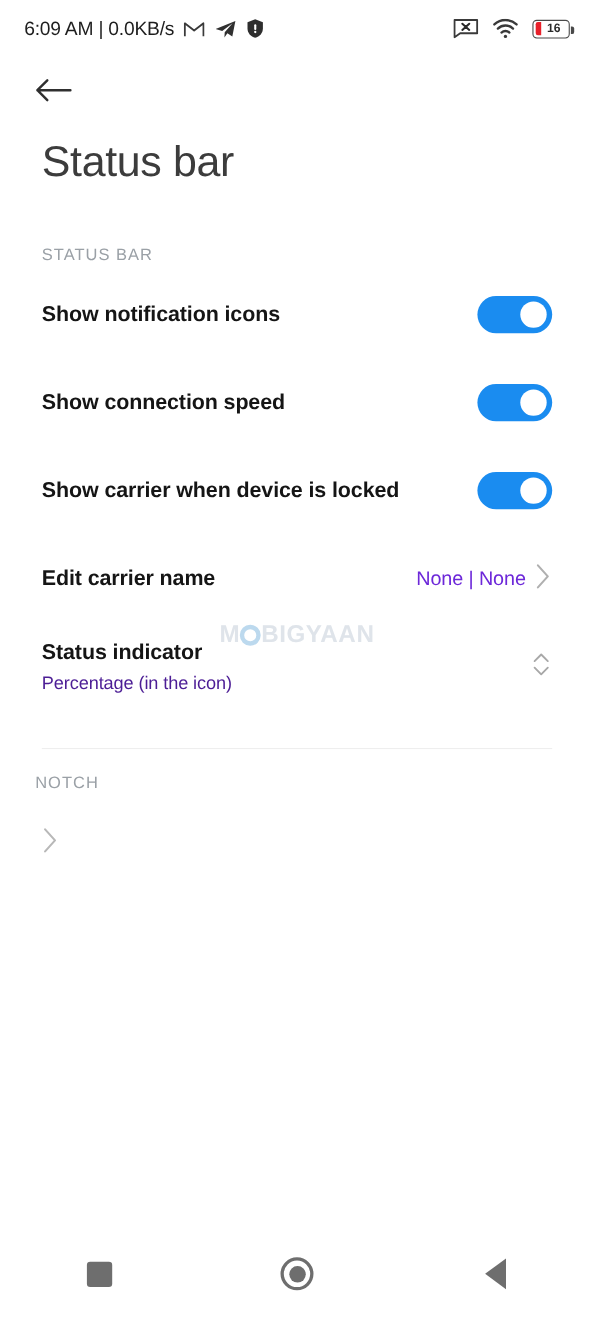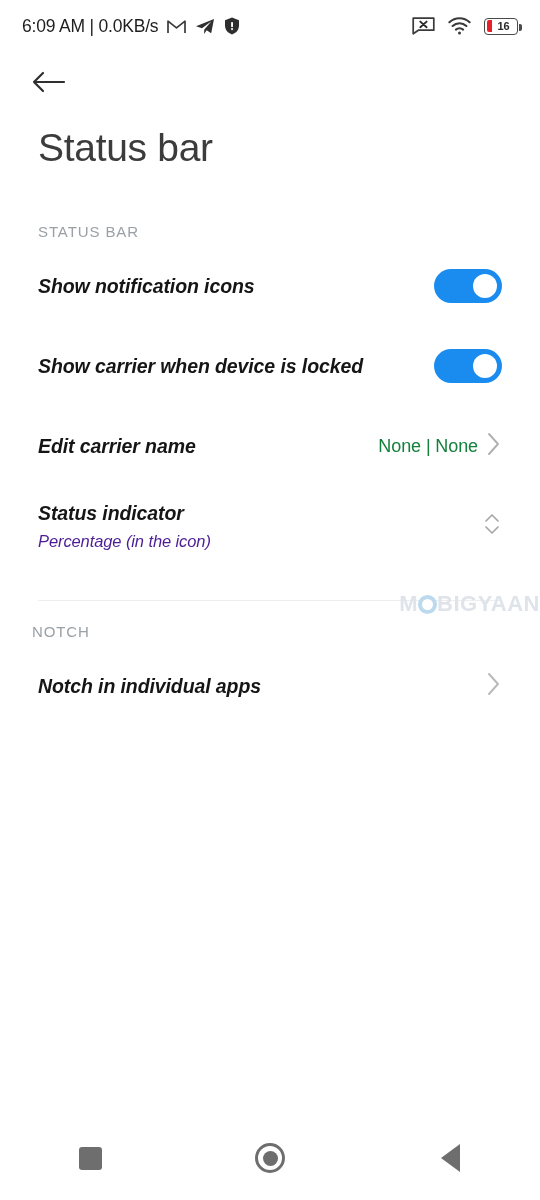--- a/index.html
+++ b/index.html
@@ -104,39 +104,39 @@
   }
 
   .row {
     position: relative;
     display: flex;
     align-items: center;
     justify-content: space-between;
     padding: 0 38px;
     min-height: 80px;
   }
-  .row-texts { display: flex; flex-direction: column; justify-content: center; max-width: 350px; font-style: italic; }
+  .row-texts { display: flex; flex-direction: column; justify-content: center; max-width: 350px; }
   .row-title {
     font-size: 19.5px;
     font-weight: bold;
     color: #151515;
     line-height: 26px;
     letter-spacing: -0.1px;
   }
   .row-sub {
     font-size: 16.5px;
     color: #4c1d95;
     line-height: 24px;
     margin-top: 3px;
     letter-spacing: -0.1px;
   }
   .row-right { display: flex; align-items: center; gap: 8px; flex-shrink: 0; }
   .row-value {
     font-size: 18px;
-    color: #15803d;
+    color: #6d28d9;
     letter-spacing: -0.1px;
     white-space: nowrap;
   }
 
   
   .toggle {
     width: 68px; height: 34px;
     border-radius: 17px;
     background: #9e9e9e;
     position: relative;
@@ -157,22 +157,22 @@
   .divider {
     height: 1px;
     background: #eeeeee;
     margin: 34px 38px 0 38px;
   }
 
   
   .watermark {
     position: absolute;
     left: 0; right: 0;
-    top: 591px;
-    text-align: right;
+    top: 564px;
+    text-align: center;
     font-size: 22px;
     font-weight: bold;
     letter-spacing: 0.5px;
     color: #dfe4ea;
     pointer-events: none;
     user-select: none;
   }
   .watermark .ring {
     display: inline-block;
     position: relative;
@@ -279,20 +279,30 @@
       <div class="row-texts">
         <span class="row-title">Show notification icons</span>
       </div>
       <div class="row-right">
         <div class="toggle on">
           <span class="knob"></span>
         </div>
       </div>
     </div>
 
+    <div class="row">
+      <div class="row-texts">
+        <span class="row-title">Show connection speed</span>
+      </div>
+      <div class="row-right">
+        <div class="toggle on">
+          <span class="knob"></span>
+        </div>
+      </div>
+    </div>
 
     <div class="row">
       <div class="row-texts">
         <span class="row-title">Show carrier when device is locked</span>
       </div>
       <div class="row-right">
         <div class="toggle on">
           <span class="knob"></span>
         </div>
       </div>
@@ -326,23 +336,20 @@
         </span>
       </div>
     </div>
 
     <div class="divider"></div>
 
     <div class="section-header" style="padding-top:22px;padding-left:32px;">NOTCH</div>
 
 
     <div class="row">
-      <div class="row-texts">
-        <span class="row-title">Notch in individual apps</span>
-      </div>
       <div class="row-right">
         <span>
           <svg width="16" height="26" viewBox="0 0 16 26">
             <path d="M3 3l9 10-9 10" fill="none" stroke="#b8b8b8" stroke-width="1.9" stroke-linecap="round" stroke-linejoin="round"></path>
           </svg>
         </span>
       </div>
     </div>
 
   </div>

